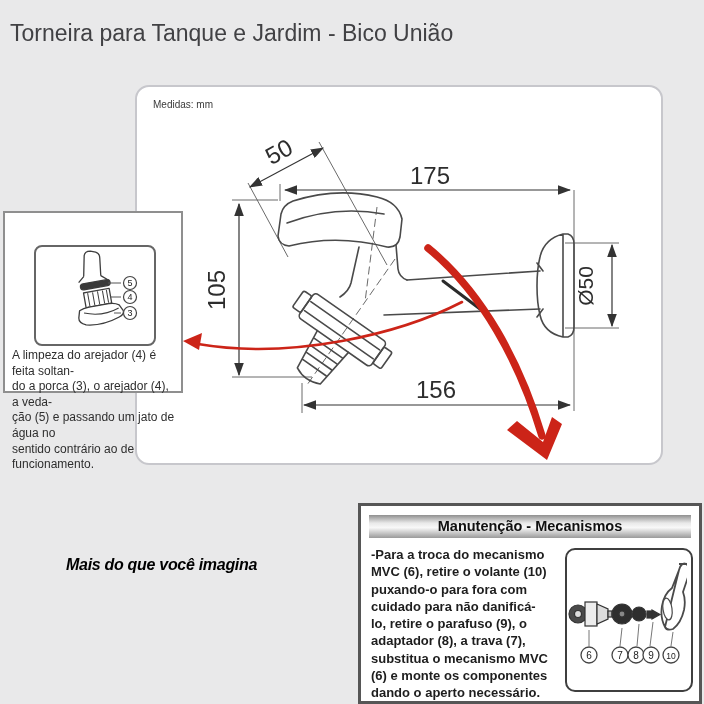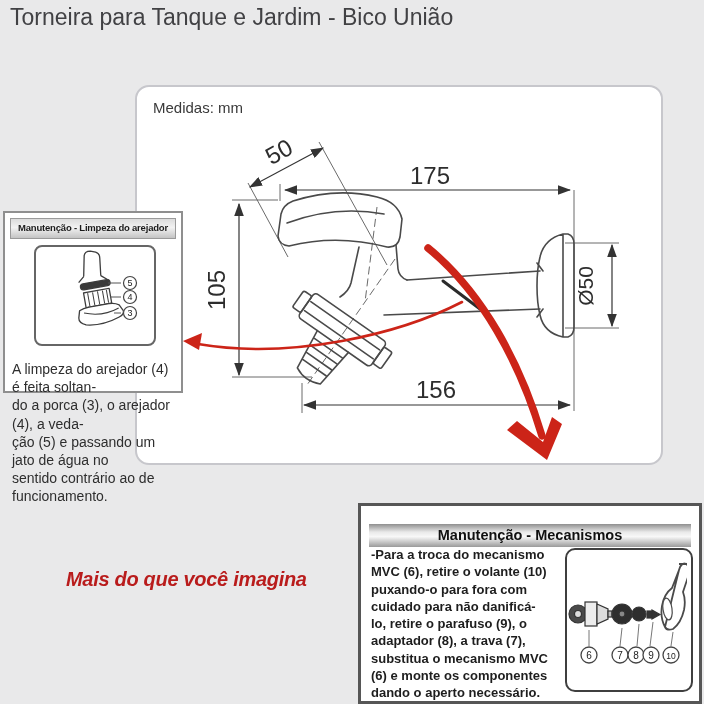--- a/index.html
+++ b/index.html
@@ -1,52 +1,52 @@
 <!DOCTYPE html>
 <html><head>
 <meta charset="utf-8">
 <style>
   html,body{margin:0;padding:0;}
   .page{position:relative;width:704px;height:704px;background:#e9e9ea;overflow:hidden;
         font-family:"Liberation Sans",sans-serif;}
-  .title{position:absolute;left:10px;top:4px;font-size:23px;color:#414144;text-align:right;}
+  .title{position:absolute;left:10px;top:20px;font-size:23px;color:#414144;text-align:right;}
   .model{position:absolute;left:10px;top:32px;font-size:23px;color:#c23b31;}
 
   .diagram-panel{position:absolute;left:135px;top:85px;width:524px;height:376px;
     background:#ffffff;border:2px solid #c7c7cc;border-radius:14px;z-index:1;}
-  .units{position:absolute;left:16px;top:12px;font-size:15px;color:#3a3a3a;}
+  .units{position:absolute;left:16px;top:12px;font-size:10px;color:#3a3a3a;}
   .faucet-svg{position:absolute;left:0;top:0;}
 
   .aerator-panel{position:absolute;left:3px;top:211px;width:176px;height:178px;
     background:#fff;border:2px solid #8f8f8f;z-index:3;}
   .aerator-title{margin:5px;height:19px;line-height:18px;text-align:center;
     font-size:9.5px;font-weight:700;color:#1a1a1a;letter-spacing:-0.2px;
     background:linear-gradient(180deg,#dcdcdc,#f2f2f2 45%,#c4c4c4);border:1px solid #9a9a9a;}
   .aerator-figure{position:absolute;left:29px;top:32px;width:118px;height:97px;
     border:2px solid #666;border-radius:8px;background:#fff;}
-  .aerator-text{position:absolute;left:7px;top:135px;width:166px;font-size:14px;
-    line-height:1.3;color:#2e2e2e;white-space:pre-line;margin-top:12px;}
+  .aerator-text{position:absolute;left:7px;top:135px;width:166px;font-size:12px;
+    line-height:1.3;color:#2e2e2e;white-space:pre-line;}
 
   .mech-panel{position:absolute;left:358px;top:503px;width:338px;height:195px;
     background:#fff;border:3px solid #565656;z-index:3;}
-  .mech-title{margin:18px 8px 0;height:23px;line-height:23px;text-align:center;
+  .mech-title{margin:9px 8px 0;height:23px;line-height:23px;text-align:center;
     font-size:14.5px;font-weight:700;color:#101010;
     background:linear-gradient(180deg,#8f8f8f 0%,#e9e9e9 35%,#f8f8f8 55%,#9a9a9a 100%);}
   .mech-text{position:absolute;left:10px;top:40px;width:200px;font-size:13px;
     font-weight:700;line-height:1.33;color:#1d1d1d;white-space:pre-line;}
   .mech-figure{position:absolute;left:204px;top:42px;width:124px;height:140px;
     border:2px solid #3f3f3f;border-radius:10px;background:#fff;}
 
   .arrows-svg{position:absolute;left:0;top:0;z-index:5;pointer-events:none;}
 
   .brand{position:absolute;left:38px;top:556px;z-index:2;}
   .brand-name{font-size:47px;font-weight:700;font-style:italic;color:#e1251b;
     letter-spacing:-2.5px;line-height:1.1;}
-  .brand-tagline{margin-left:28px;margin-top:12px;font-size:20px;font-weight:700;
-    font-style:italic;color:#b91c1c;letter-spacing:-0.3px;}
+  .brand-tagline{margin-left:28px;margin-top:0;font-size:16px;font-weight:700;
+    font-style:italic;color:#000000;letter-spacing:-0.3px;}
 
   svg text{font-family:"Liberation Sans",sans-serif;}
 </style>
 </head>
 <body>
 
 <div class="page">
 
   <div class="title">Torneira para Tanque e Jardim - Bico União</div>
 
@@ -105,21 +105,20 @@
           <line x1="162" y1="249" x2="246" y2="249"></line>
           <rect x="150" y="233" width="10" height="20" rx="2"></rect>
           <rect x="248" y="233" width="10" height="20" rx="2"></rect>
           <path d="M 184,258 L 189,300 Q 203,307 217,300 L 222,258 M 186,266 L 220,266 M 187,274 L 219,274 M 188,282 L 218,282 M 189,290 L 217,290"></path>
         </g>
       </g>
     </svg>
   </div>
 
   <div class="aerator-panel">
-    <div class="aerator-title">Manutenção - Limpeza do arejador</div>
     <div class="aerator-figure">
       <svg width="114" height="93" viewBox="0 0 114 93">
         <g transform="rotate(-10 58 42)" stroke="#3d3d3d" stroke-width="1.3" fill="#fff" stroke-linejoin="round">
           <path d="M 50,28 L 54,8 Q 55,3 61,4 L 66,6 Q 70,8 69,13 L 67,30 M 44,33 L 50,28 M 67,30 L 74,36"></path>
           <rect x="45" y="35" width="30" height="6" rx="3" fill="#3a3a3a"></rect>
           <rect x="47" y="44" width="26" height="15"></rect>
           <path d="M 51,45 V 58 M 56,45 V 58 M 61,45 V 58 M 66,45 V 58 M 70,45 V 58" stroke-width="1"></path>
           <path d="M 40,61 Q 44,59 50,59 L 70,59 Q 76,59 80,62 L 83,68 Q 84,72 78,74 Q 60,80 44,76 Q 37,73 38,68 Z"></path>
           <path d="M 44,64 Q 62,71 79,65" stroke-width="1"></path>
         </g>

